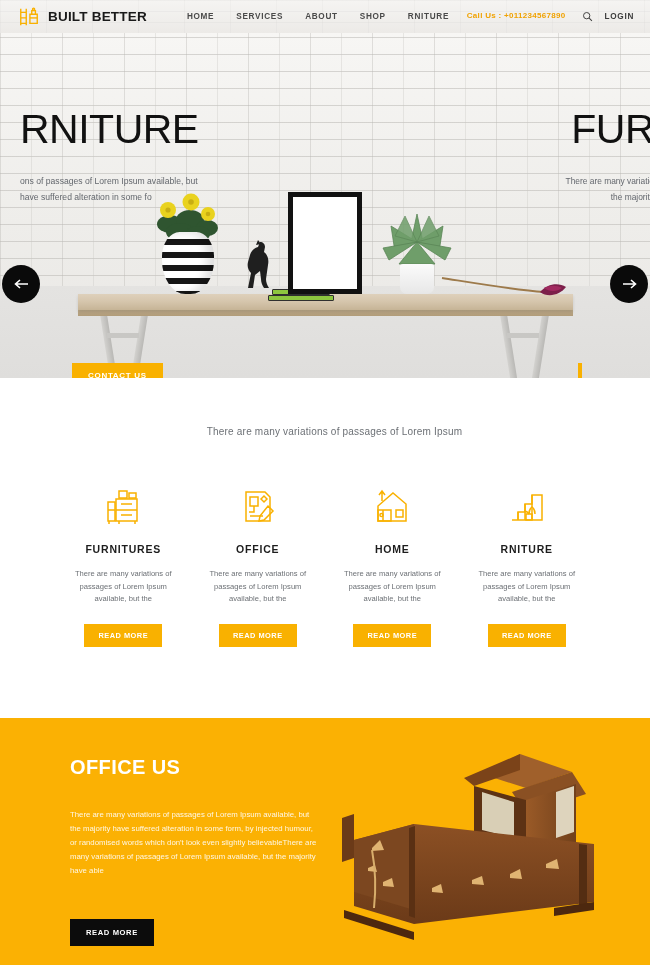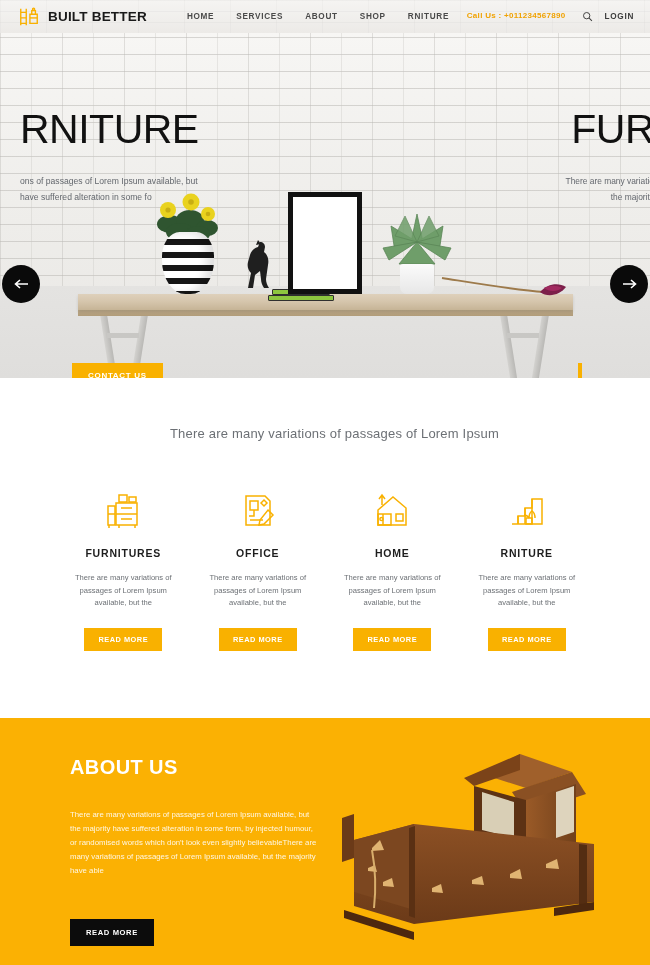--- a/index.html
+++ b/index.html
@@ -152,21 +152,21 @@
     background:#0a0a0a; border:none; cursor:pointer;
     display:flex; align-items:center; justify-content:center; z-index:20;
   }
   .arrow-btn.left{ left:2px; }
   .arrow-btn.right{ right:2px; }
   .arrow-btn svg{ width:15px; height:10px; display:block;}
 
   
   .services{ background:#fff; padding-top:32px; height:340px; position:relative;}
   .sec-title{ text-align:center; font-size:19px; letter-spacing:1.3px; color:#1c1c1c; font-weight:400;}
-  .sec-sub{ text-align:center; font-size:13px; color:#6c7075; margin-top:16px; letter-spacing:.2px;padding-left:19px;}
+  .sec-sub{ text-align:center; font-size:10px; color:#6c7075; margin-top:16px; letter-spacing:.2px;padding-left:19px;}
   .svc-grid{ display:flex; justify-content:center; gap:4px; margin-top:46px; padding:0 58px;}
   .svc{ width:131px; text-align:center; }
   .svc-ic{ height:46px; display:flex; align-items:center; justify-content:center;}
   .svc-ic svg{ width:40px; height:40px; display:block;}
   .svc-name{ margin-top:14px; font-size:10.5px; letter-spacing:.8px; color:#1d1d1d; font-weight:700;}
   .svc-desc{ margin-top:13px; font-size:7.6px; line-height:12.5px; color:#6c7075; padding:0 10px;}
   .svc-btn{
     margin-top:18px; background:#f9b100; color:#fff; border:none;
     font-size:7.4px; letter-spacing:.5px; font-weight:700; padding:7px 14px; cursor:pointer;
   }
@@ -392,21 +392,21 @@
       </div>
       <div class="svc-name">RNITURE</div>
       <div class="svc-desc">There are many variations of passages of Lorem Ipsum available, but the</div>
       <button class="svc-btn">READ MORE</button>
     </div>
 
   </div>
 </section>
 
 <section class="about">
-  <h2 class="about-title">ABOUT US</h2>
+  <h2 class="about-title">OFFICE US</h2>
   <p class="about-text">There are many variations of passages of Lorem Ipsum available, but the majority have suffered alteration in some form, by injected humour, or randomised words which don't look even slightly believableThere are many variations of passages of Lorem Ipsum available, but the majority have able</p>
   <button class="about-btn">READ MORE</button>
 
   <svg class="cradle" viewBox="0 0 300 215">
     <defs>
       <linearGradient id="w1" x1="0" y1="0" x2="0" y2="1">
         <stop offset="0" stop-color="#8c5024"></stop>
           <stop offset="1" stop-color="#6b3a18"></stop>
       </linearGradient>
       <linearGradient id="w2" x1="0" y1="0" x2="1" y2="0">

